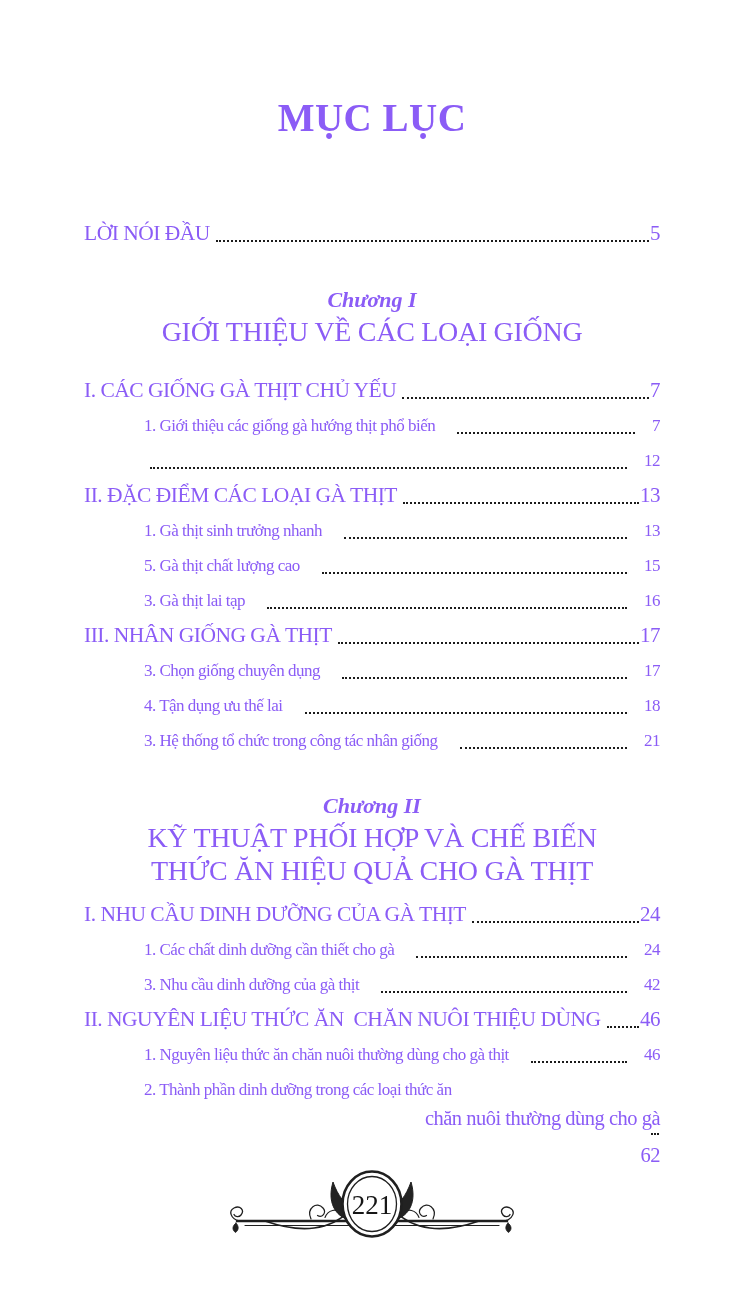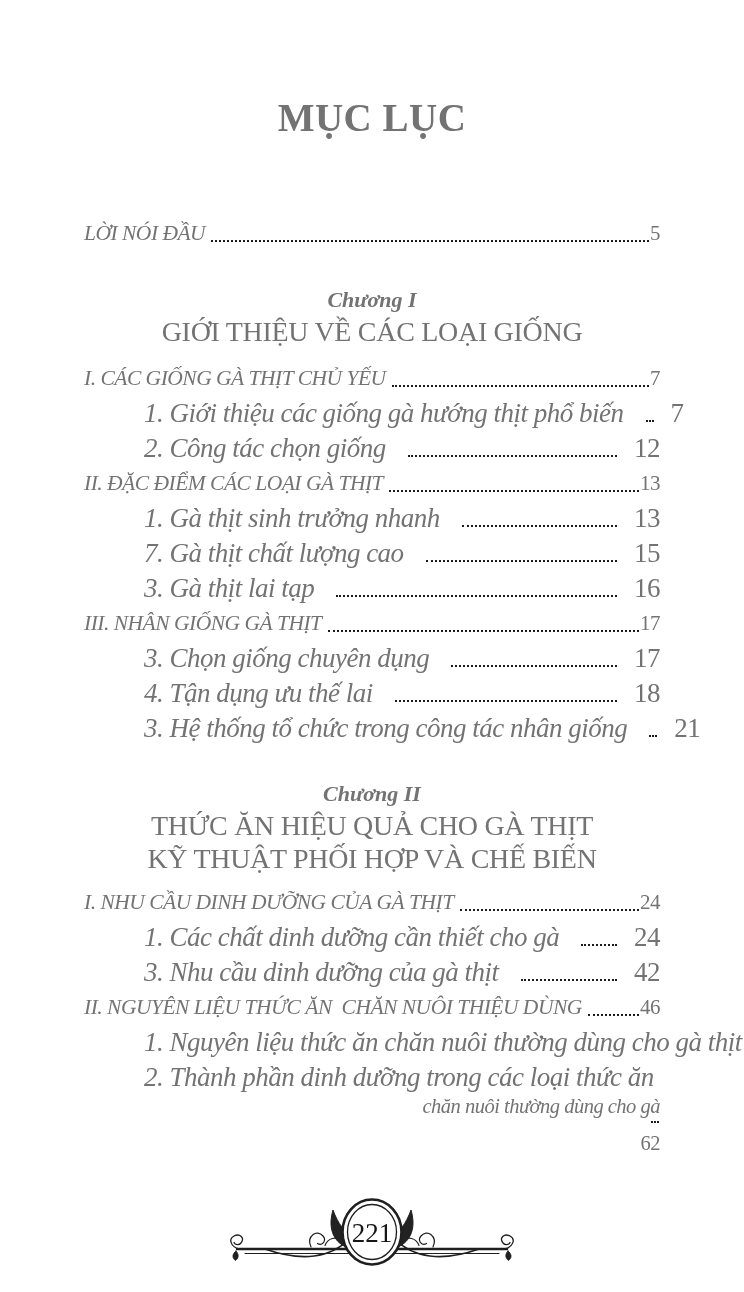--- a/index.html
+++ b/index.html
@@ -2,50 +2,50 @@
 <html><head>
 <meta charset="utf-8">
 <style>
   html,body{margin:0;padding:0;background:#ffffff;}
   .page{
     position:relative;
     width:744px;height:1292px;
     background:#ffffff;
     overflow:hidden;
     font-family:"Liberation Serif","DejaVu Serif",serif;
-    color:#737373;
+    color:#8b5cf6;
   }
   .doc-title{
     position:absolute;top:95px;left:0;width:100%;
     text-align:center;
     font-size:39px;font-weight:700;letter-spacing:.5px;
   }
   .toc{position:absolute;top:213px;left:84px;width:576px;}
   .row{
     display:flex;align-items:flex-end;
     height:35px;
     font-size:21px;letter-spacing:-0.5px;
   }
-  .row .lbl{white-space:pre;line-height:29px;flex:0 0 auto;font-style:italic;}
+  .row .lbl{white-space:pre;line-height:29px;flex:0 0 auto;}
   .row .pg{line-height:29px;flex:0 0 auto;}
   .dots{
     flex:1 1 auto;min-width:8px;
     border-bottom:2.3px dotted #1b1b1b;
     margin:0 1px 6px 6px;
   }
   .lv0 .lbl{font-size:21.5px;}
-  .lv1{padding-left:60px;font-size:27px;gap:16px;}
+  .lv1{padding-left:60px;font-size:17px;gap:16px;}
   .cont{padding-left:70px;font-size:20.5px;flex-direction:column;}
   .chap{text-align:center;}
-  .chap-1{margin-top:37px;margin-bottom:10px;}
+  .chap-1{margin-top:37px;margin-bottom:22px;}
   .chap-2{margin-top:36px;margin-bottom:7px;}
   .chap-name{font-size:22px;font-weight:700;font-style:italic;line-height:30px;}
   .chap-line{font-size:28px;font-weight:400;line-height:33px;letter-spacing:-0.3px;}
   .ornament{
-    position:absolute;top:1192px;left:0;width:100%;
+    position:absolute;top:1164px;left:0;width:100%;
     display:flex;justify-content:center;
   }
   .orn-num{
     font-family:"Liberation Serif","DejaVu Serif",serif;
     font-size:27px;
   }
 </style>
 </head>
 <body>
 
@@ -70,36 +70,35 @@
       <span class="lbl">I. CÁC GIỐNG GÀ THỊT CHỦ YẾU</span>
       <span class="dots"></span>
       <span class="pg">7</span>
     </div>
     <div class="row lv1">
       <span class="lbl">1. Giới thiệu các giống gà hướng thịt phổ biến</span>
       <span class="dots"></span>
       <span class="pg">7</span>
     </div>
     <div class="row lv1">
-      <span class="lbl">2. Công tác chọn giống</span>
       <span class="dots"></span>
       <span class="pg">12</span>
     </div>
     <div class="row lv0">
       <span class="lbl">II. ĐẶC ĐIỂM CÁC LOẠI GÀ THỊT</span>
       <span class="dots"></span>
       <span class="pg">13</span>
     </div>
     <div class="row lv1">
       <span class="lbl">1. Gà thịt sinh trưởng nhanh</span>
       <span class="dots"></span>
       <span class="pg">13</span>
     </div>
     <div class="row lv1">
-      <span class="lbl">7. Gà thịt chất lượng cao</span>
+      <span class="lbl">5. Gà thịt chất lượng cao</span>
       <span class="dots"></span>
       <span class="pg">15</span>
     </div>
     <div class="row lv1">
       <span class="lbl">3. Gà thịt lai tạp</span>
       <span class="dots"></span>
       <span class="pg">16</span>
     </div>
     <div class="row lv0">
       <span class="lbl">III. NHÂN GIỐNG GÀ THỊT</span>
@@ -117,22 +116,22 @@
       <span class="pg">18</span>
     </div>
     <div class="row lv1">
       <span class="lbl">3. Hệ thống tổ chức trong công tác nhân giống</span>
       <span class="dots"></span>
       <span class="pg">21</span>
     </div>
 
     <div class="chap chap-2">
       <div class="chap-name">Chương II</div>
+      <div class="chap-line">KỸ THUẬT PHỐI HỢP VÀ CHẾ BIẾN</div>
       <div class="chap-line">THỨC ĂN HIỆU QUẢ CHO GÀ THỊT</div>
-      <div class="chap-line">KỸ THUẬT PHỐI HỢP VÀ CHẾ BIẾN</div>
     </div>
 
     <div class="row lv0">
       <span class="lbl">I. NHU CẦU DINH DƯỠNG CỦA GÀ THỊT</span>
       <span class="dots"></span>
       <span class="pg">24</span>
     </div>
     <div class="row lv1">
       <span class="lbl">1. Các chất dinh dưỡng cần thiết cho gà</span>
       <span class="dots"></span>

